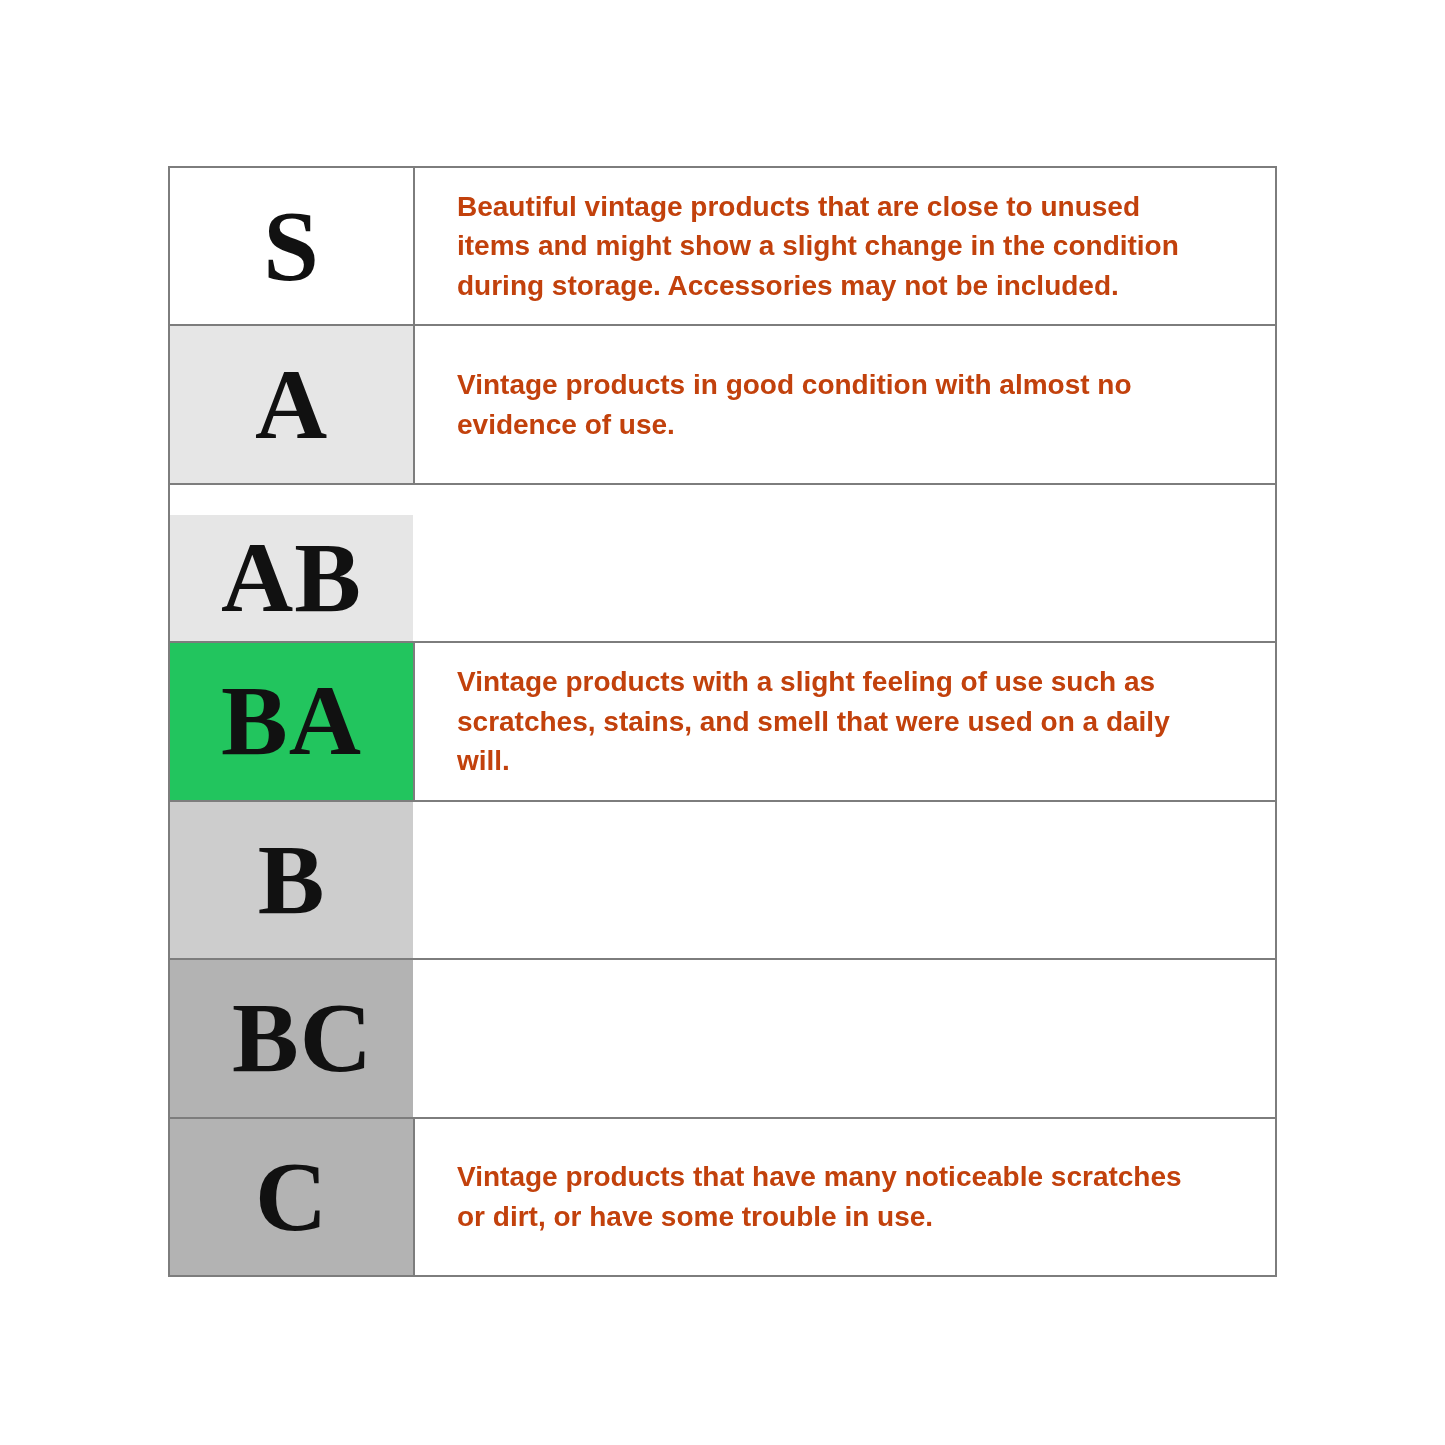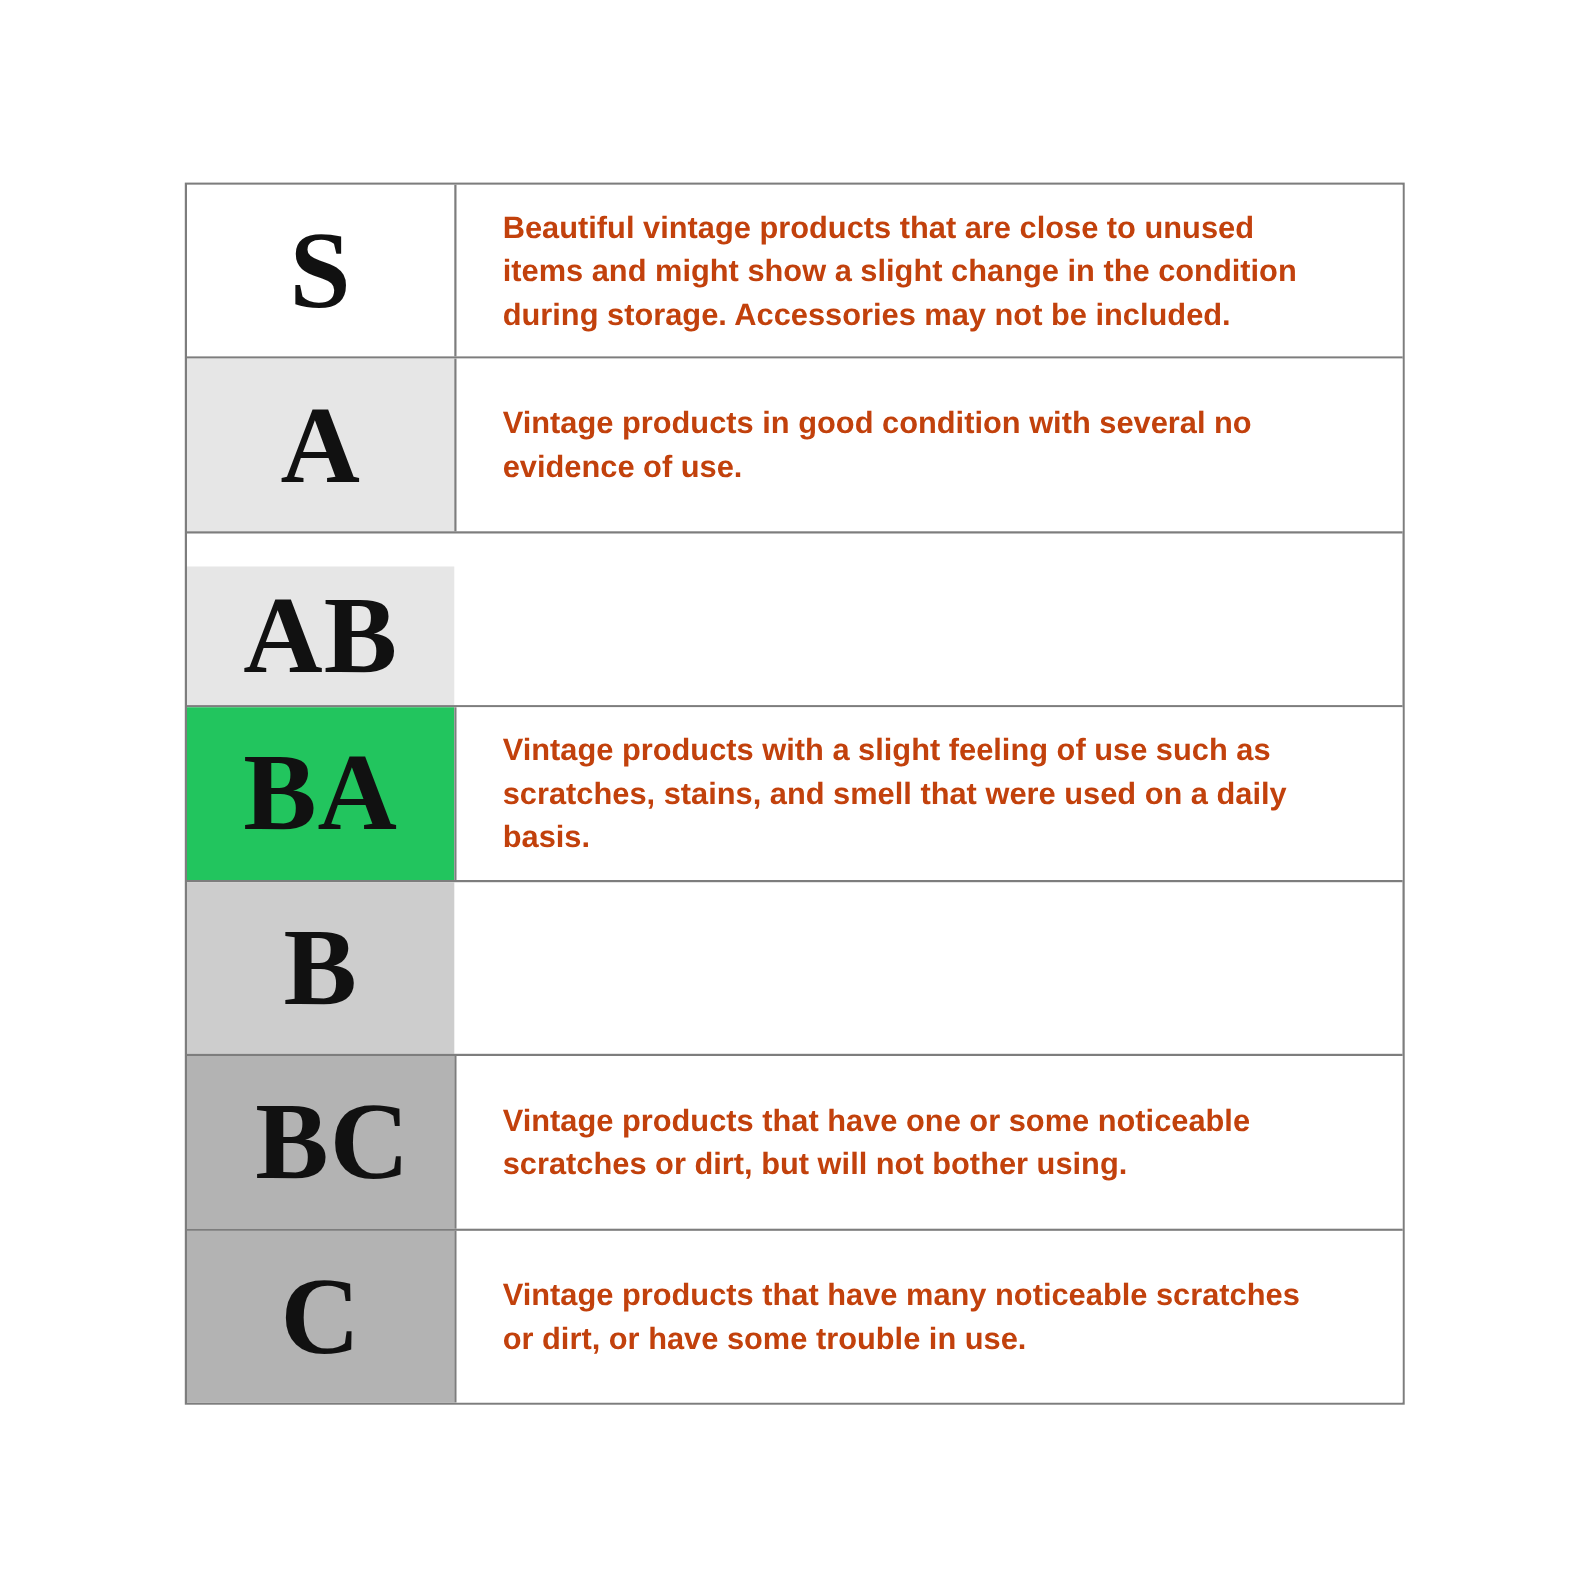--- a/index.html
+++ b/index.html
@@ -87,51 +87,48 @@
       <div class="desc-cell">
         <span class="desc-text">Beautiful vintage products that are close to unused items and might show a slight change in the condition during storage. Accessories may not be included.</span>
       </div>
     </div>
 
     <div class="grade-row">
       <div class="grade-cell" style="background-color: rgb(230, 230, 230);">
         <span class="grade-letter">A</span>
       </div>
       <div class="desc-cell">
-        <span class="desc-text">Vintage products in good condition with several no evidence of use.</span>
+        <span class="desc-text">Vintage products in good condition with almost no evidence of use.</span>
       </div>
     </div>
 
     <div class="grade-row">
       <div class="grade-cell" style="background-color: rgb(230, 230, 230); margin-top: 30px;">
         <span class="grade-letter">AB</span>
       </div>
     </div>
 
     <div class="grade-row">
       <div class="grade-cell" style="background-color: #22c55e;">
         <span class="grade-letter">BA</span>
       </div>
       <div class="desc-cell">
-        <span class="desc-text">Vintage products with a slight feeling of use such as scratches, stains, and smell that were used on a daily basis.</span>
+        <span class="desc-text">Vintage products with a slight feeling of use such as scratches, stains, and smell that were used on a daily will.</span>
       </div>
     </div>
 
     <div class="grade-row">
       <div class="grade-cell" style="background-color: rgb(205, 205, 205);">
         <span class="grade-letter">B</span>
       </div>
     </div>
 
     <div class="grade-row">
       <div class="grade-cell" style="background-color: rgb(179, 179, 179); padding-left: 22px;">
         <span class="grade-letter">BC</span>
-      </div>
-      <div class="desc-cell">
-        <span class="desc-text">Vintage products that have one or some noticeable scratches or dirt, but will not bother using.</span>
       </div>
     </div>
 
     <div class="grade-row">
       <div class="grade-cell" style="background-color: rgb(179, 179, 179);">
         <span class="grade-letter">C</span>
       </div>
       <div class="desc-cell">
         <span class="desc-text">Vintage products that have many noticeable scratches or dirt, or have some trouble in use.</span>
       </div>

